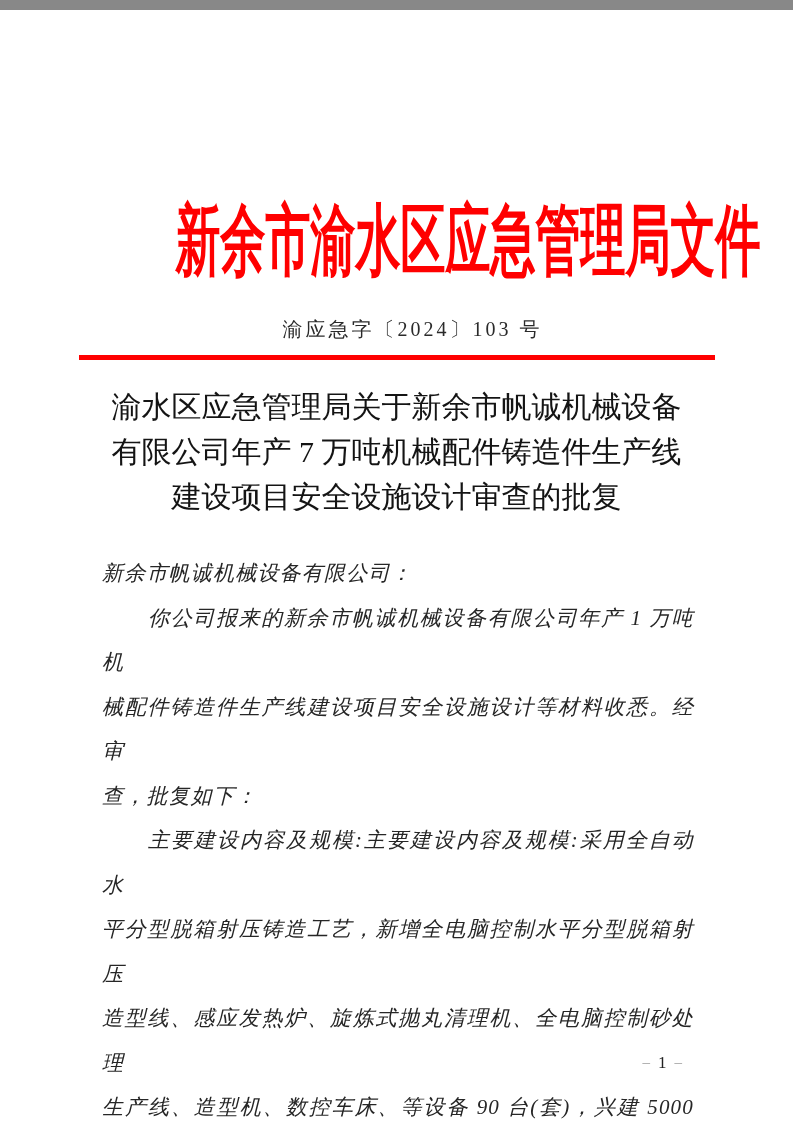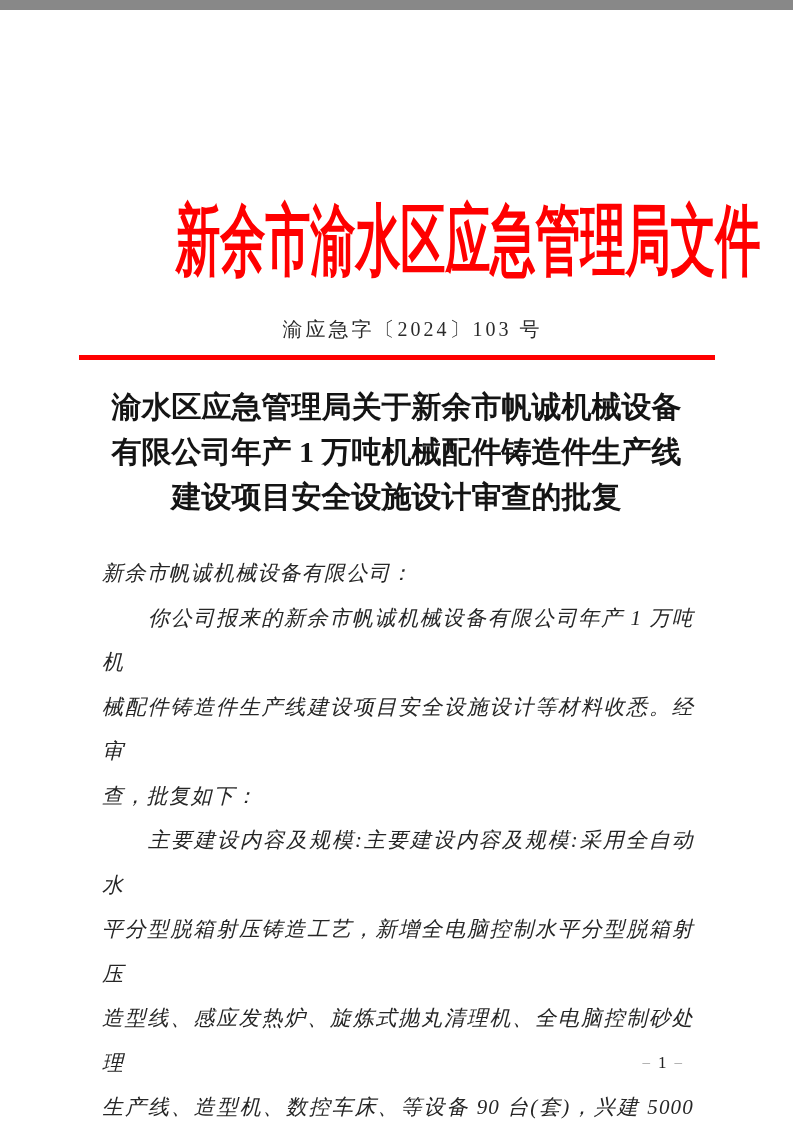--- a/index.html
+++ b/index.html
@@ -56,21 +56,21 @@
   }
 
   
   .doc-title {
     position: absolute;
     top: 374px;
     left: 50px;
     width: 693px;
     text-align: center;
     font-size: 30px;
-    font-weight: bold;
+    font-weight: normal;
     line-height: 45px;
     color: #141414;
   }
 
   
   .body-block {
     position: absolute;
     top: 541px;
     left: 102px;
     width: 592px;
@@ -119,21 +119,21 @@
   <div class="banner-wrap">
     <span class="banner-text" style="color: rgb(255, 0, 0);">新余市渝水区应急管理局文件</span>
   </div>
 
   <div class="doc-number">渝应急字〔2024〕103 号</div>
 
   <div class="red-rule" style="background: rgb(255, 0, 0);"></div>
 
   <div class="doc-title">
     <div>渝水区应急管理局关于新余市帆诚机械设备</div>
-    <div>有限公司年产 1 万吨机械配件铸造件生产线</div>
+    <div>有限公司年产 7 万吨机械配件铸造件生产线</div>
     <div>建设项目安全设施设计审查的批复</div>
   </div>
 
   <div class="body-block">
     <div class="para">
         <div class="line last">新余市帆诚机械设备有限公司：</div>
       </div>
     <div class="para indent">
         <div class="line">你公司报来的新余市帆诚机械设备有限公司年产 1 万吨机</div>
         <div class="line">械配件铸造件生产线建设项目安全设施设计等材料收悉。经审</div>

